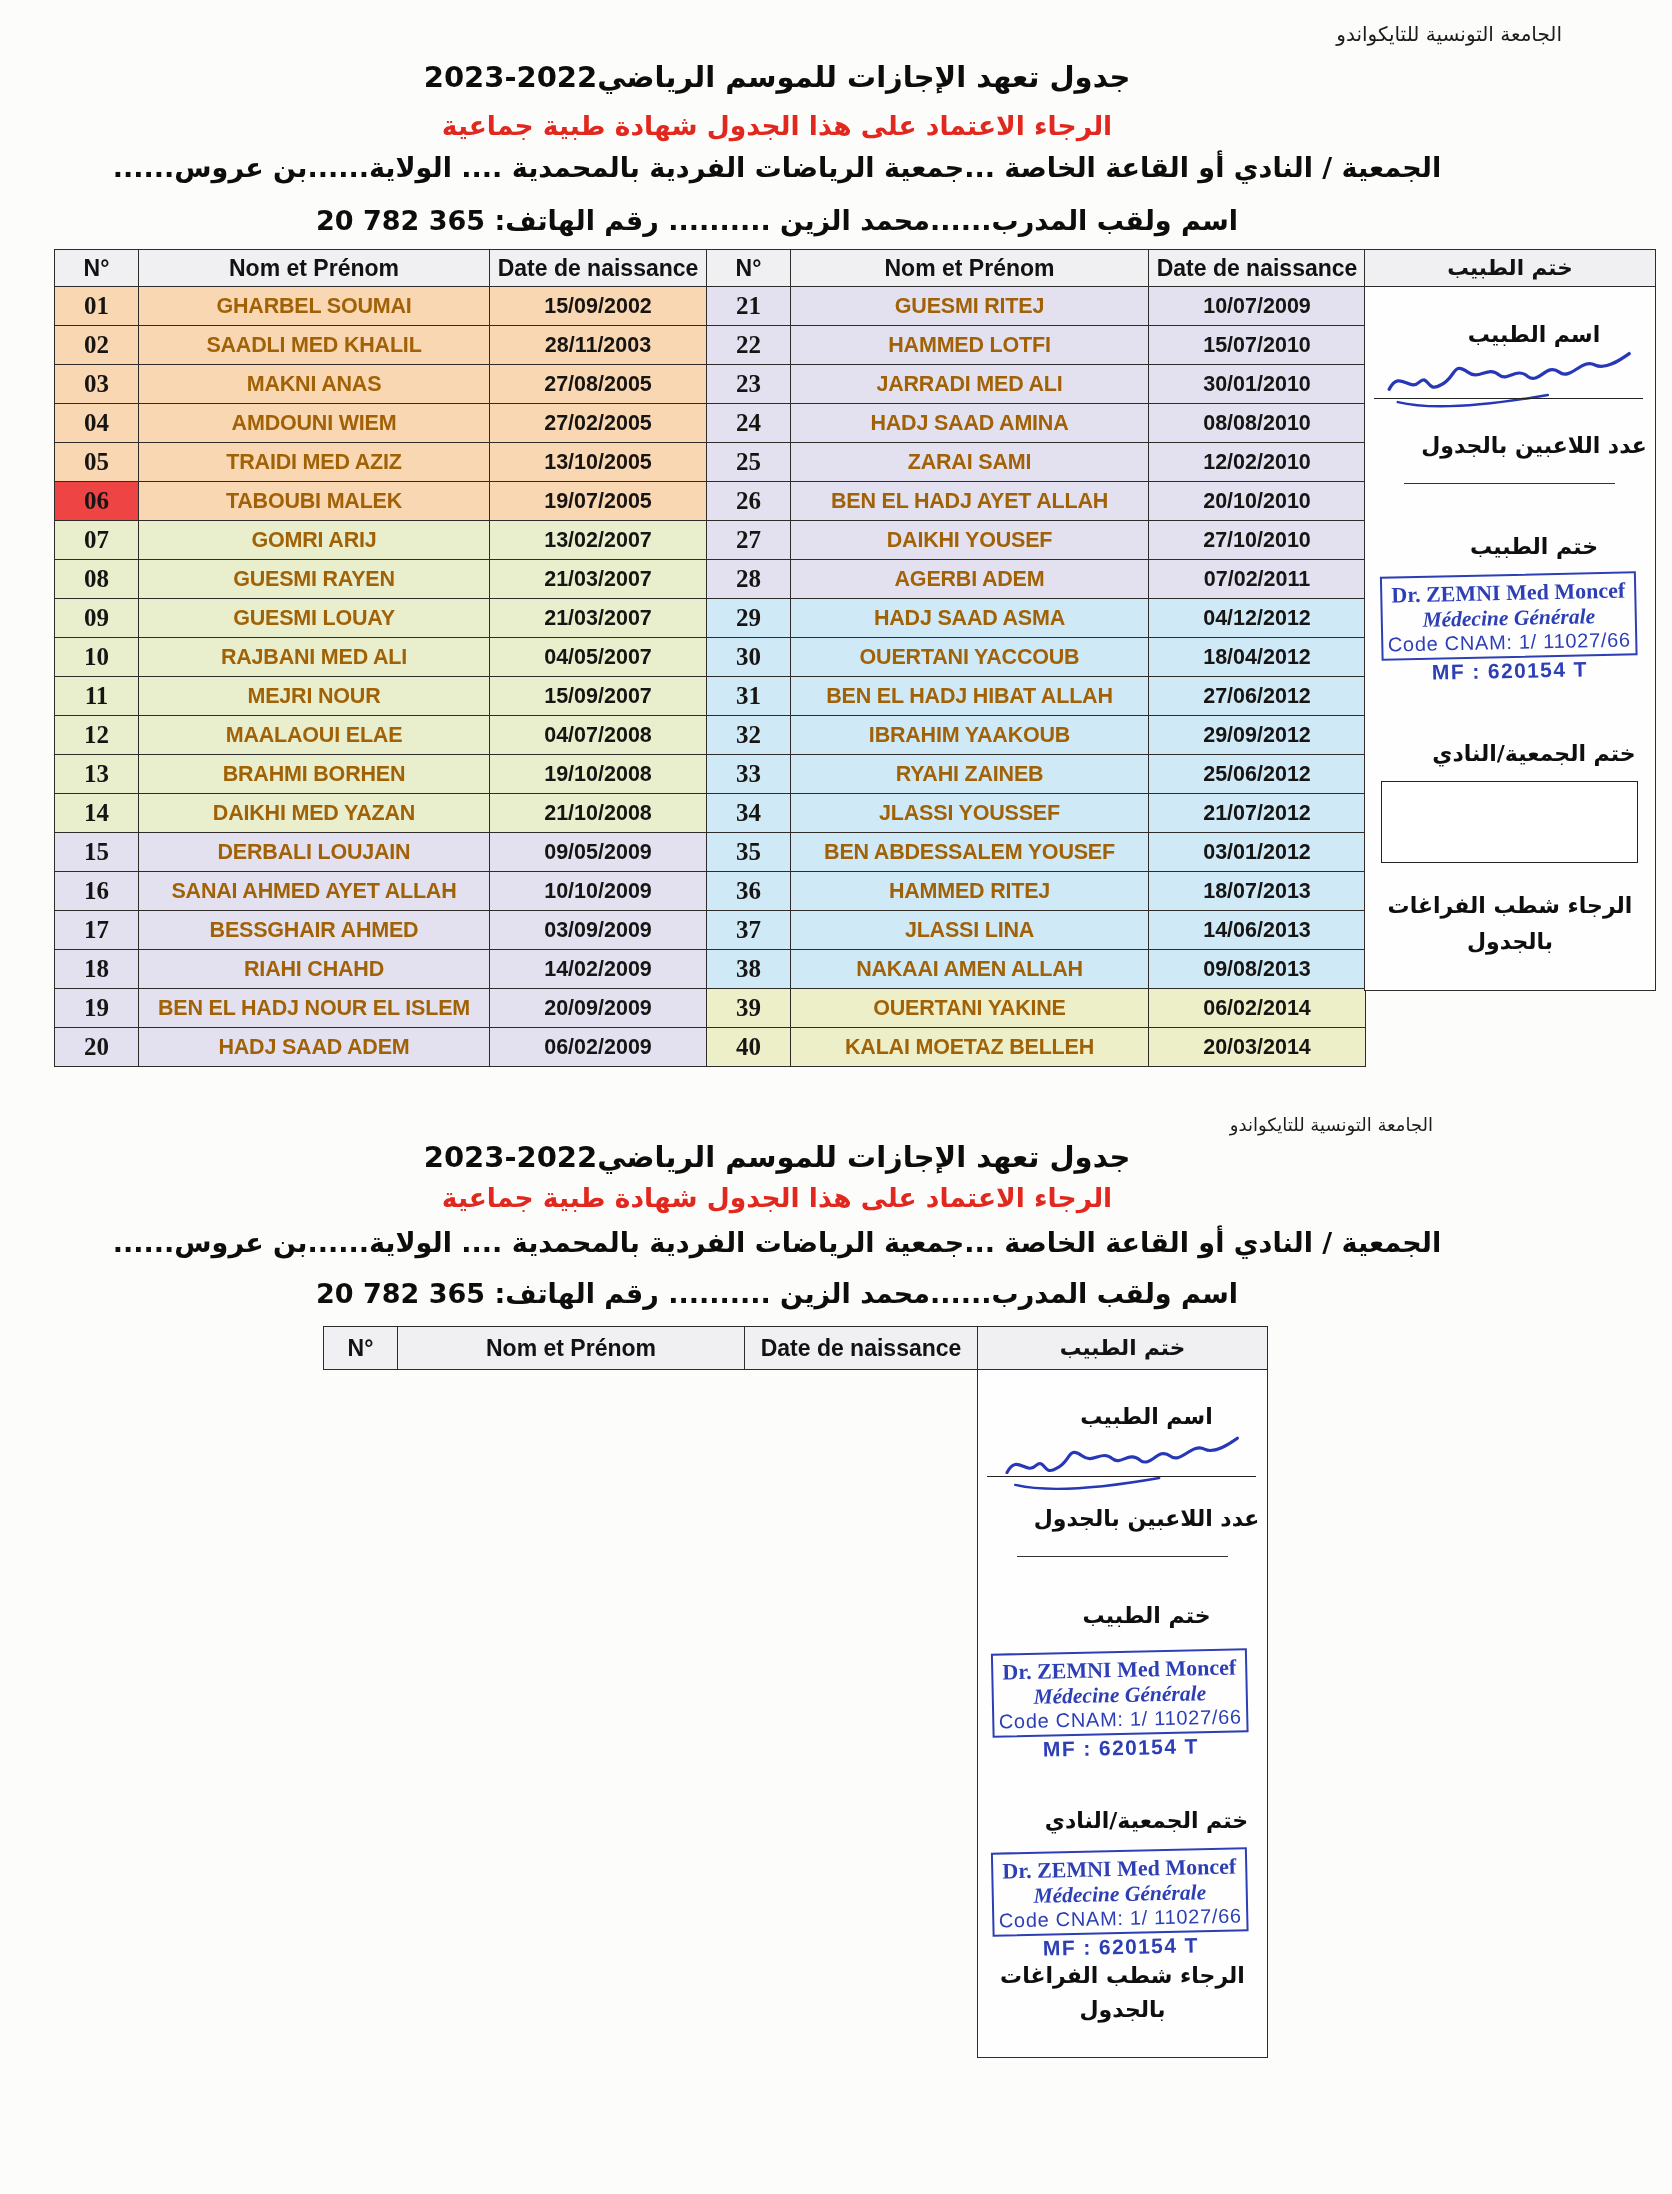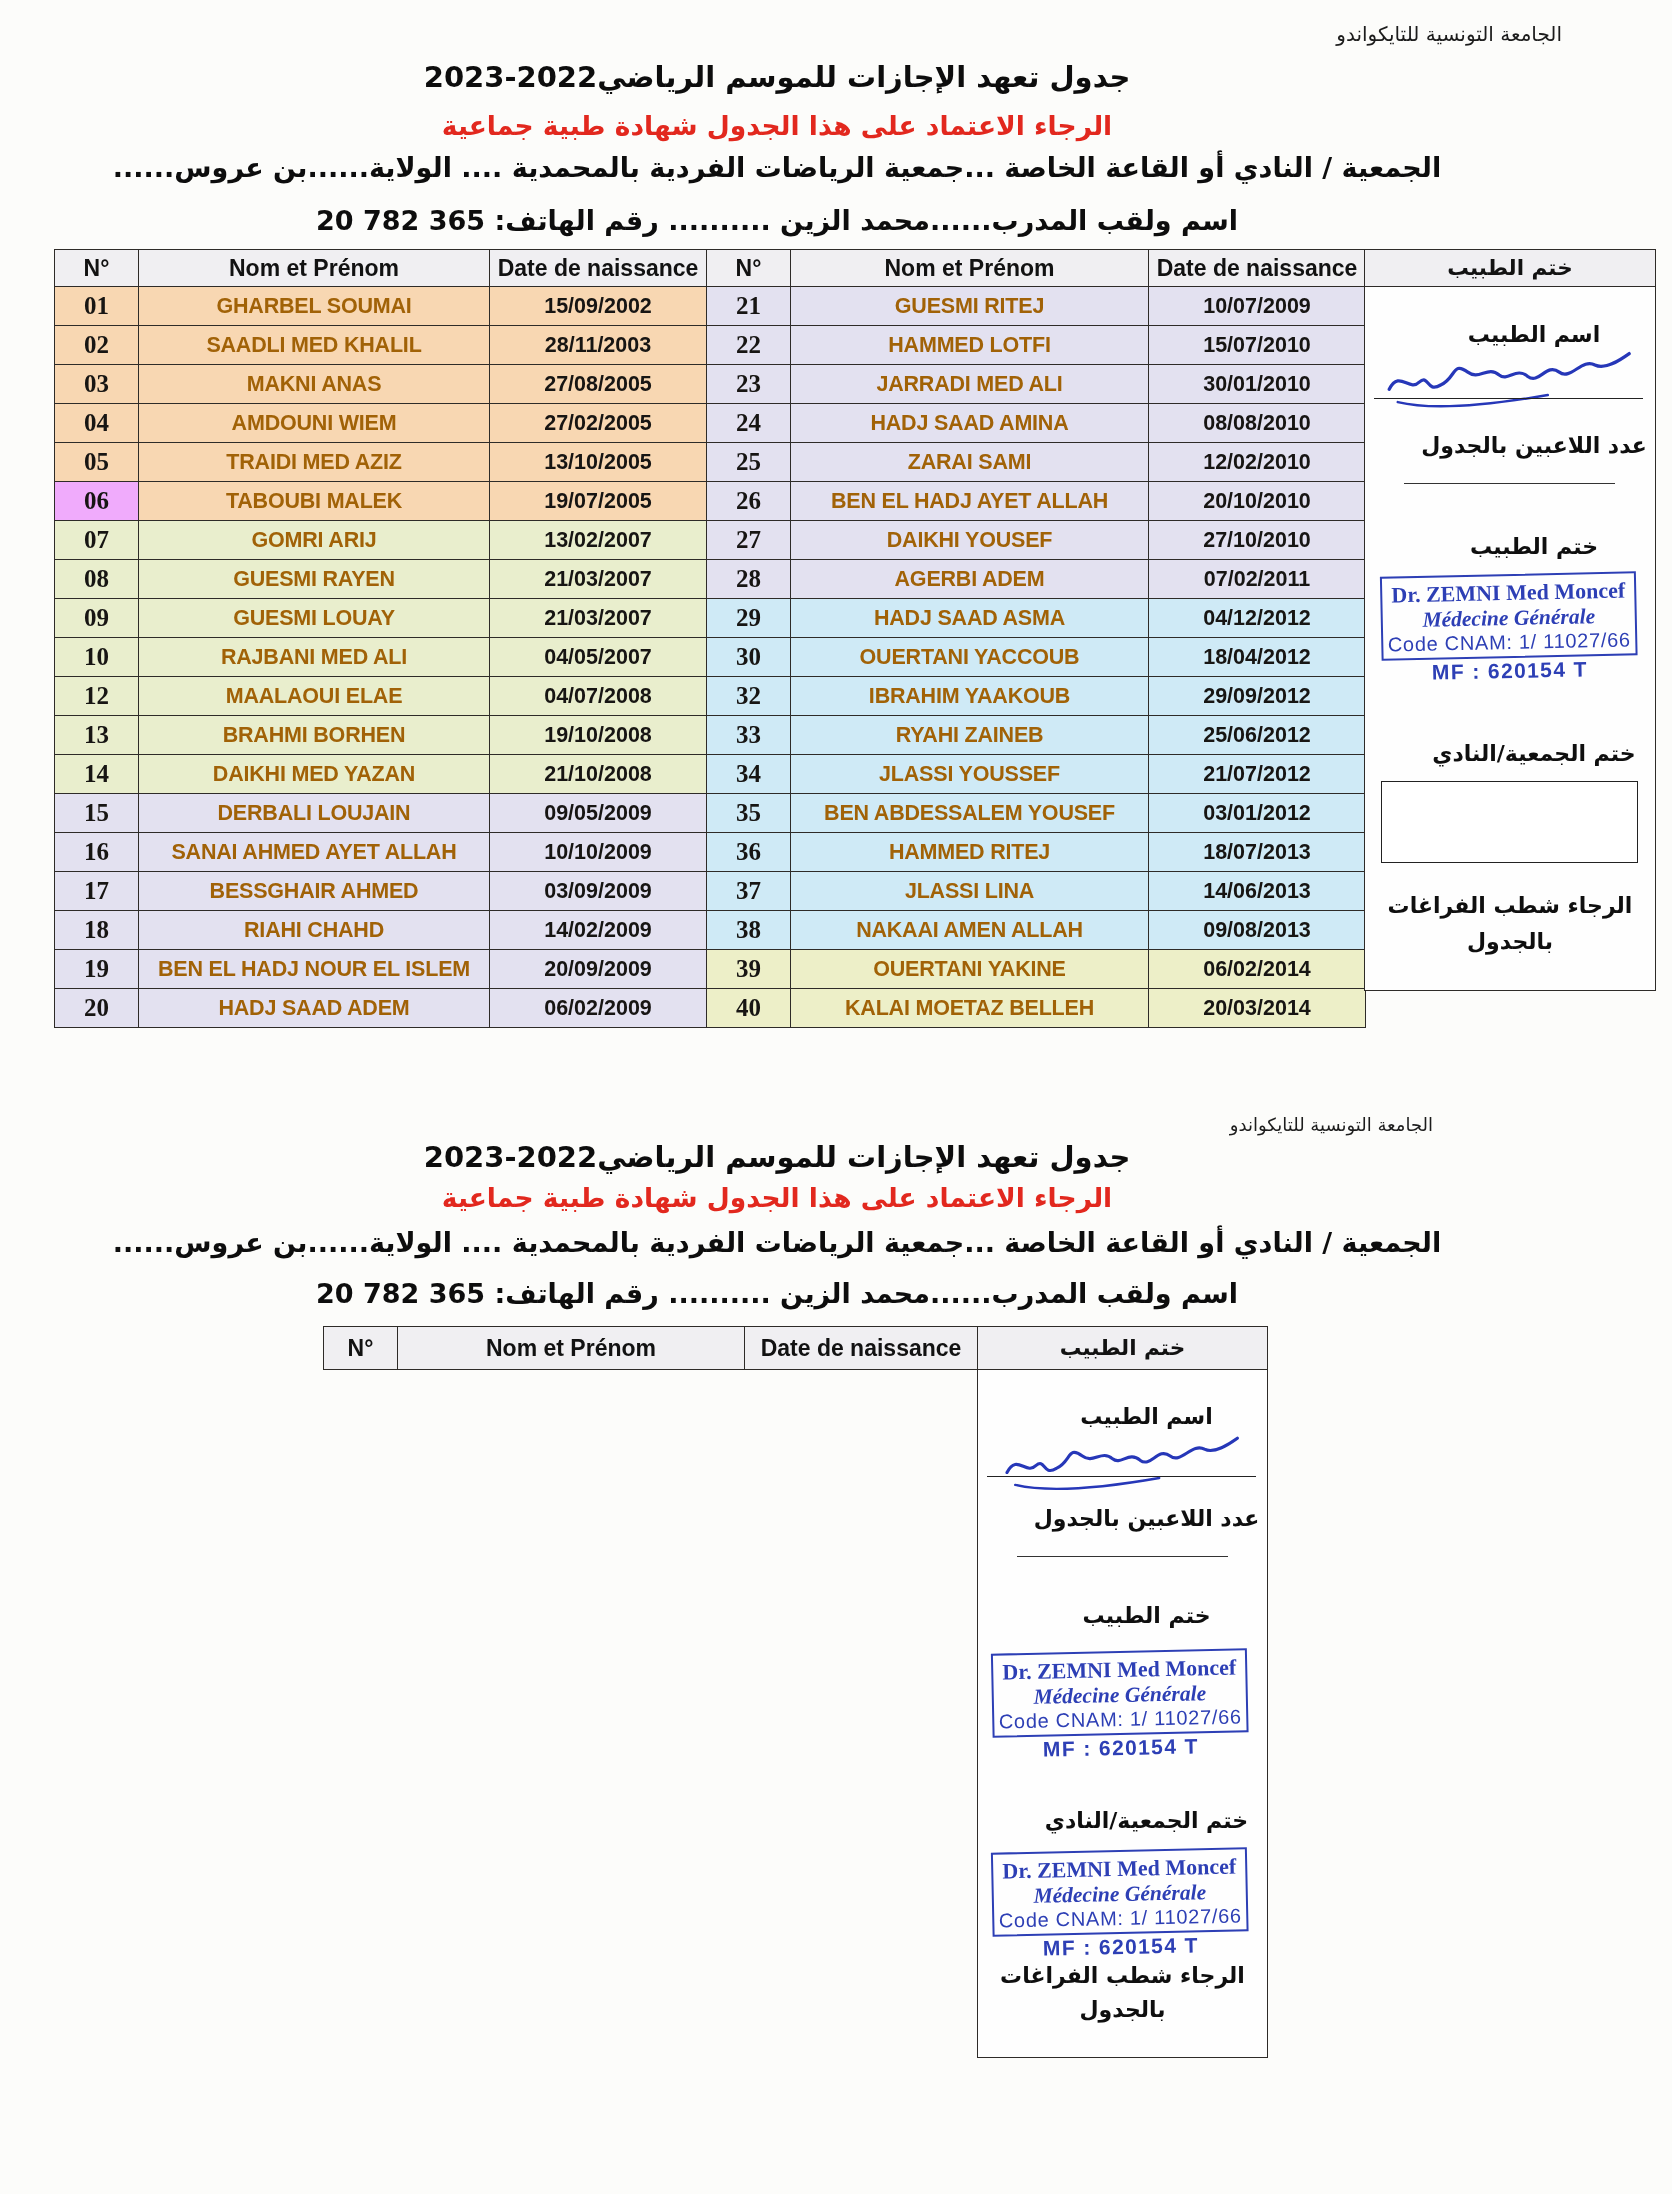--- a/index.html
+++ b/index.html
@@ -111,21 +111,21 @@
       </tr>
       <tr>
         <td class="cnum" style="background: rgb(248, 215, 178);">05</td>
         <td class="cname" style="background: rgb(248, 215, 178);">TRAIDI MED AZIZ</td>
         <td class="cdob" style="background: rgb(248, 215, 178);">13/10/2005</td>
         <td class="cnum" style="background: rgb(227, 225, 240);">25</td>
         <td class="cname" style="background: rgb(227, 225, 240);">ZARAI SAMI</td>
         <td class="cdob" style="background: rgb(227, 225, 240);">12/02/2010</td>
       </tr>
       <tr>
-        <td class="cnum" style="background: #f0abfc;">06</td>
+        <td class="cnum" style="background: #ef4444;">06</td>
         <td class="cname" style="background: rgb(248, 215, 178);">TABOUBI MALEK</td>
         <td class="cdob" style="background: rgb(248, 215, 178);">19/07/2005</td>
         <td class="cnum" style="background: rgb(227, 225, 240);">26</td>
         <td class="cname" style="background: rgb(227, 225, 240);">BEN EL HADJ AYET ALLAH</td>
         <td class="cdob" style="background: rgb(227, 225, 240);">20/10/2010</td>
       </tr>
       <tr>
         <td class="cnum" style="background: rgb(233, 238, 205);">07</td>
         <td class="cname" style="background: rgb(233, 238, 205);">GOMRI ARIJ</td>
         <td class="cdob" style="background: rgb(233, 238, 205);">13/02/2007</td>
@@ -149,20 +149,28 @@
         <td class="cname" style="background: rgb(207, 234, 246);">HADJ SAAD ASMA</td>
         <td class="cdob" style="background: rgb(207, 234, 246);">04/12/2012</td>
       </tr>
       <tr>
         <td class="cnum" style="background: rgb(233, 238, 205);">10</td>
         <td class="cname" style="background: rgb(233, 238, 205);">RAJBANI MED ALI</td>
         <td class="cdob" style="background: rgb(233, 238, 205);">04/05/2007</td>
         <td class="cnum" style="background: rgb(207, 234, 246);">30</td>
         <td class="cname" style="background: rgb(207, 234, 246);">OUERTANI YACCOUB</td>
         <td class="cdob" style="background: rgb(207, 234, 246);">18/04/2012</td>
+      </tr>
+      <tr>
+        <td class="cnum" style="background: rgb(233, 238, 205);">11</td>
+        <td class="cname" style="background: rgb(233, 238, 205);">MEJRI NOUR</td>
+        <td class="cdob" style="background: rgb(233, 238, 205);">15/09/2007</td>
+        <td class="cnum" style="background: rgb(207, 234, 246);">31</td>
+        <td class="cname" style="background: rgb(207, 234, 246);">BEN EL HADJ HIBAT ALLAH</td>
+        <td class="cdob" style="background: rgb(207, 234, 246);">27/06/2012</td>
       </tr>
       <tr>
         <td class="cnum" style="background: rgb(233, 238, 205);">12</td>
         <td class="cname" style="background: rgb(233, 238, 205);">MAALAOUI ELAE</td>
         <td class="cdob" style="background: rgb(233, 238, 205);">04/07/2008</td>
         <td class="cnum" style="background: rgb(207, 234, 246);">32</td>
         <td class="cname" style="background: rgb(207, 234, 246);">IBRAHIM YAAKOUB</td>
         <td class="cdob" style="background: rgb(207, 234, 246);">29/09/2012</td>
       </tr>
       <tr>

